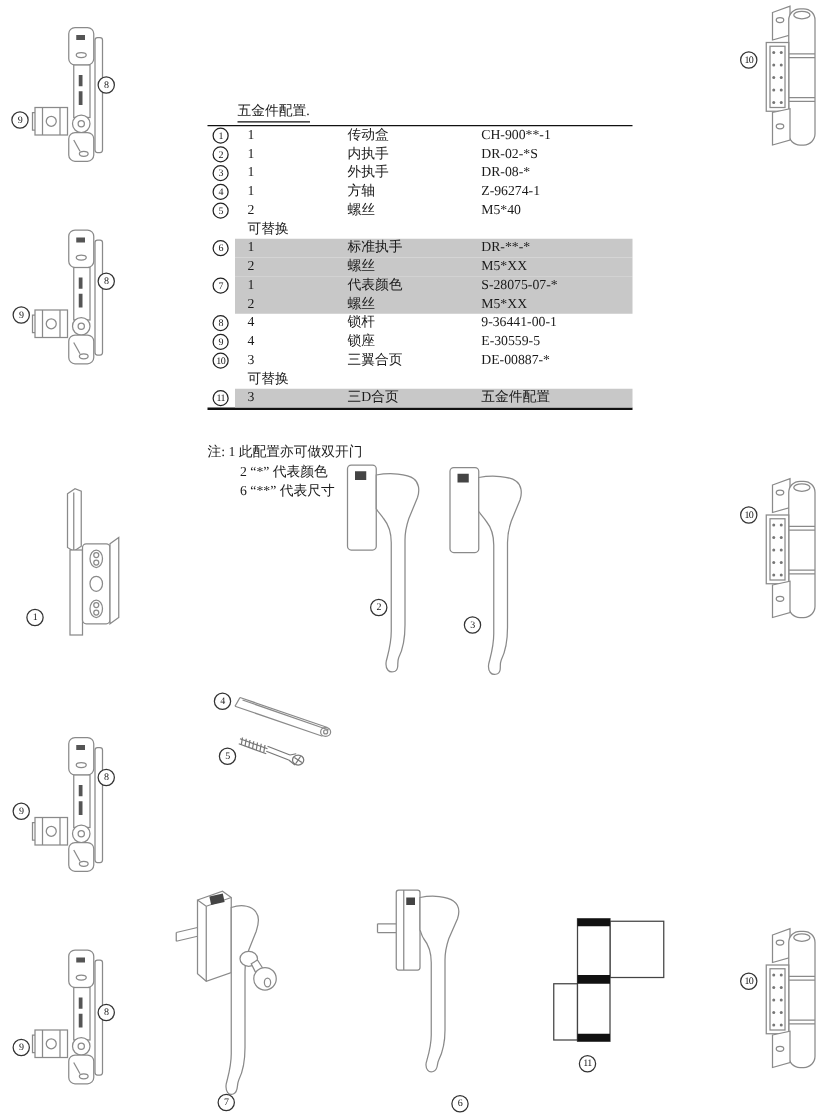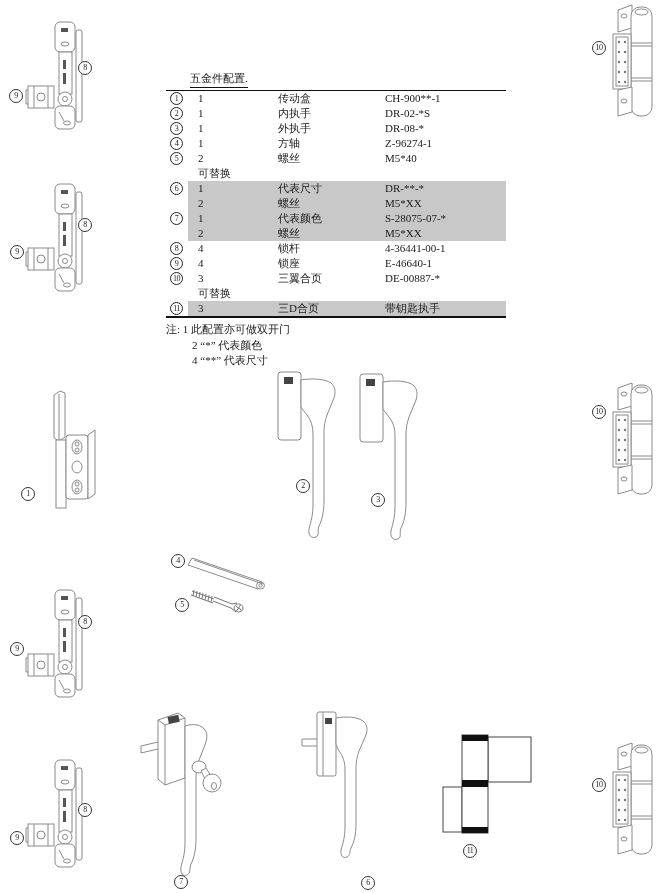--- a/index.html
+++ b/index.html
@@ -1,37 +1,37 @@
 <!DOCTYPE html>
 <html><head>
 <meta charset="utf-8">
 <style>
   html,body{margin:0;padding:0;background:#fff;}
   .page{position:relative;width:670px;height:893px;background:#ffffff;overflow:hidden;
         font-family:"Liberation Serif","DejaVu Serif",serif;color:#1a1a1a;}
   svg{position:absolute;overflow:visible;}
   
-  .spec-table{position:absolute;left:166px;top:71px;width:340px;font-size:11px;}
+  .spec-table{position:absolute;left:166px;top:81px;width:340px;font-size:11px;}
   .tbl-title{display:inline-block;margin-left:24px;border-bottom:1px solid #111;padding-bottom:1px;}
   .toprule{border-top:1.5px solid #111;margin-top:2px;}
   .bottomrule{border-top:2.5px solid #111;}
   .row{display:flex;height:15px;line-height:15px;}
   .row.header{height:16px;line-height:16px;}
   .c-num{width:22px;padding-left:4px;box-sizing:border-box;white-space:nowrap;overflow:visible;display:flex;align-items:center;}
   .c-rest{flex:1;display:flex;}
   .row.shaded .c-rest{background:#c8c8c8;}
   .c-qty{width:90px;padding-left:10px;box-sizing:border-box;}
   .c-name{width:107px;}
   .c-code{flex:1;}
   .c-section{padding-left:10px;}
   .circled{display:inline-flex;width:13px;height:13px;border:1px solid #222;border-radius:50%;
            align-items:center;justify-content:center;font-size:8px;line-height:1;
            letter-spacing:-0.5px;background:#fff;box-sizing:border-box;}
   
-  .notes{position:absolute;left:166px;top:322px;font-size:11px;line-height:15.5px;}
+  .notes{position:absolute;left:166px;top:355px;font-size:11px;line-height:15.5px;}
   .notes .indent{margin-left:26px;font-family:Liberation Serif, serif;}
   
   .callout{position:absolute;width:14px;height:14px;border:1px solid #333;border-radius:50%;
            display:flex;align-items:center;justify-content:center;font-size:8px;line-height:1;
            letter-spacing:-0.5px;background:#fff;box-sizing:border-box;}
 </style>
 </head>
 <body>
 
 <div class="page">
@@ -257,21 +257,21 @@
       <div class="c-rest">
           <div class="c-section">可替换</div>
         </div>
     </div>
     <div class="row shaded">
       <div class="c-num">
           <span class="circled">6</span>
         </div>
       <div class="c-rest">
         <div class="c-qty">1</div>
-        <div class="c-name">代表尺寸</div>
+        <div class="c-name">标准执手</div>
         <div class="c-code">DR-**-*</div>
       </div>
     </div>
     <div class="row shaded">
       <div class="c-num">
           <span class="circled" style="visibility: hidden;"></span>
         </div>
       <div class="c-rest">
         <div class="c-qty">2</div>
         <div class="c-name">螺丝</div>
@@ -298,31 +298,31 @@
         <div class="c-code">M5*XX</div>
       </div>
     </div>
     <div class="row">
       <div class="c-num">
           <span class="circled">8</span>
         </div>
       <div class="c-rest">
         <div class="c-qty">4</div>
         <div class="c-name">锁杆</div>
-        <div class="c-code">4-36441-00-1</div>
+        <div class="c-code">9-36441-00-1</div>
       </div>
     </div>
     <div class="row">
       <div class="c-num">
           <span class="circled">9</span>
         </div>
       <div class="c-rest">
         <div class="c-qty">4</div>
         <div class="c-name">锁座</div>
-        <div class="c-code">E-46640-1</div>
+        <div class="c-code">E-30559-5</div>
       </div>
     </div>
     <div class="row">
       <div class="c-num">
           <span class="circled">10</span>
         </div>
       <div class="c-rest">
         <div class="c-qty">3</div>
         <div class="c-name">三翼合页</div>
         <div class="c-code">DE-00887-*</div>
@@ -334,31 +334,31 @@
           <div class="c-section">可替换</div>
         </div>
     </div>
     <div class="row shaded">
       <div class="c-num">
           <span class="circled">11</span>
         </div>
       <div class="c-rest">
         <div class="c-qty">3</div>
         <div class="c-name">三D合页</div>
-        <div class="c-code">带钥匙执手</div>
+        <div class="c-code">五金件配置</div>
       </div>
     </div>
 
     <div class="bottomrule"></div>
   </div>
 
   <div class="notes">
     <div>注: 1 此配置亦可做双开门</div>
     <div class="indent">2 “*” 代表颜色</div>
-    <div class="indent">4 “**” 代表尺寸</div>
+    <div class="indent">6 “**” 代表尺寸</div>
   </div>
 
   <div class="callout" style="left:9px;top:89px">9</div>
   <div class="callout" style="left:78px;top:61px">8</div>
   <div class="callout" style="left:10px;top:245px">9</div>
   <div class="callout" style="left:78px;top:218px">8</div>
   <div class="callout" style="left:10px;top:642px">9</div>
   <div class="callout" style="left:78px;top:615px">8</div>
   <div class="callout" style="left:10px;top:831px">9</div>
   <div class="callout" style="left:78px;top:803px">8</div>

